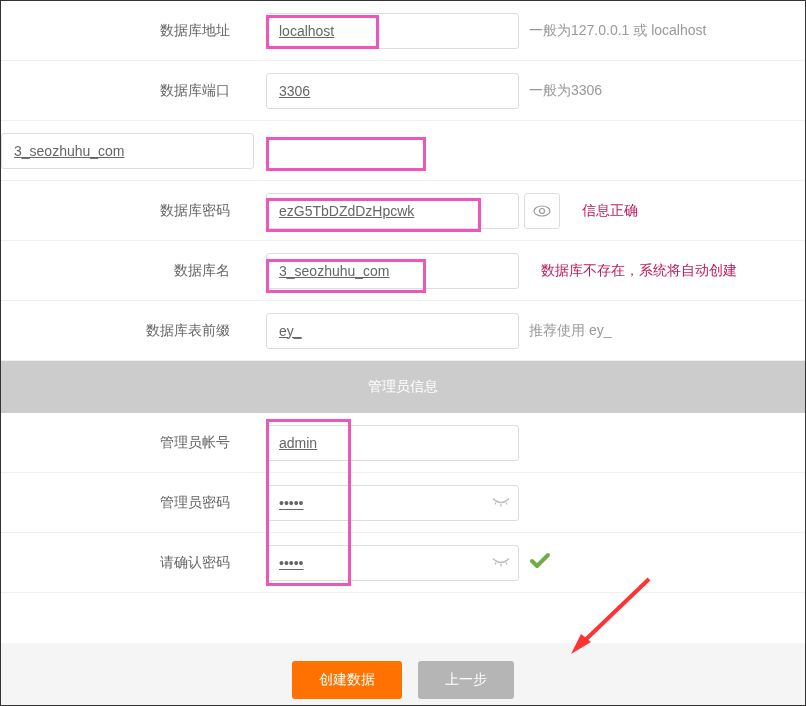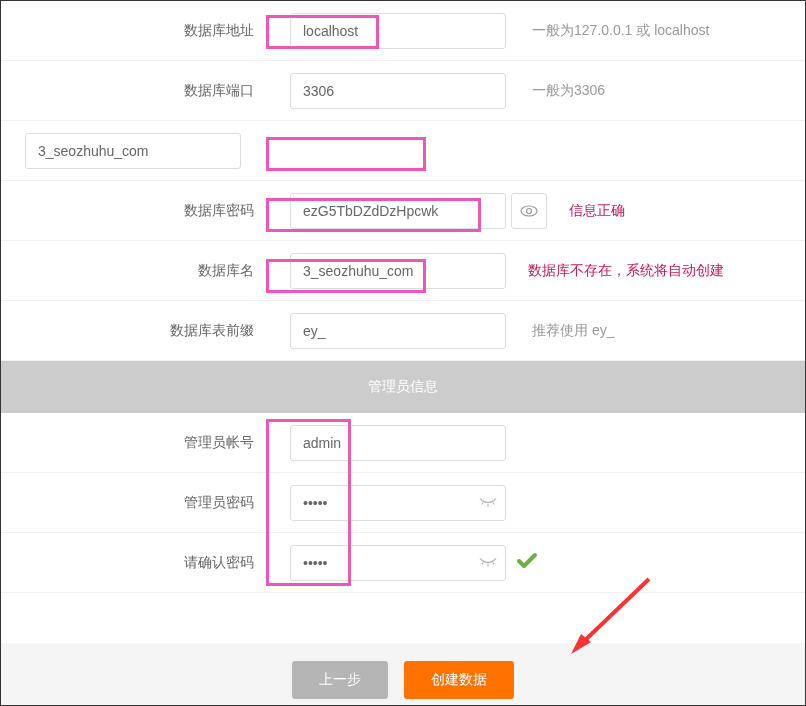--- a/index.html
+++ b/index.html
@@ -17,48 +17,48 @@
       border: 1px solid #333;
     }
     .form-container {
       width: 100%;
     }
     .form-row {
       display: flex;
       align-items: center;
       height: 60px;
       border-bottom: 1px solid #f0f0f0;
-      padding-left: 24px;
     }
     .form-label {
       width: 265px;
       text-align: right;
       padding-right: 36px;
       color: #666;
       font-size: 14px;
     }
     .form-input-wrap {
       display: flex;
       align-items: center;
       gap: 10px;
     }
     .form-input {
-      width: 216px;
+      width: 253px;
       height: 36px;
       border: 1px solid #ddd;
       border-radius: 3px;
       padding: 0 12px;
       font-size: 14px;
       color: #666;
       outline: none;
+      text-decoration: underline;
     }
     .form-hint {
       color: #999;
       font-size: 14px;
-      margin-left: 16px;
+      margin-left: 0;
     }
     .form-hint-success {
       color: #be185d;
       font-size: 14px;
       margin-left: 12px;
     }
     .eye-btn {
       width: 36px;
       height: 36px;
       border: 1px solid #ddd;
@@ -252,22 +252,22 @@
         <svg width="22" height="22" viewBox="0 0 22 22">
             <path d="M3 11 L8 16 L19 5" fill="none" stroke="#70ad47" stroke-width="4" stroke-linecap="round" stroke-linejoin="round"></path>
           </svg>
       </span>
     </div>
   </div>
 
   <div style="height:50px;"></div>
 
   <div class="footer">
+    <button class="btn btn-create">创建数据</button>
     <button class="btn btn-prev">上一步</button>
-    <button class="btn btn-create">创建数据</button>
   </div>
 
 </div>
 
 <div class="highlight-address highlight-box1"></div>
 <div class="highlight-address highlight-box2"></div>
 <div class="highlight-address highlight-box3"></div>
 <div class="highlight-address highlight-box4"></div>
 <div class="highlight-address highlight-box5"></div>
 

